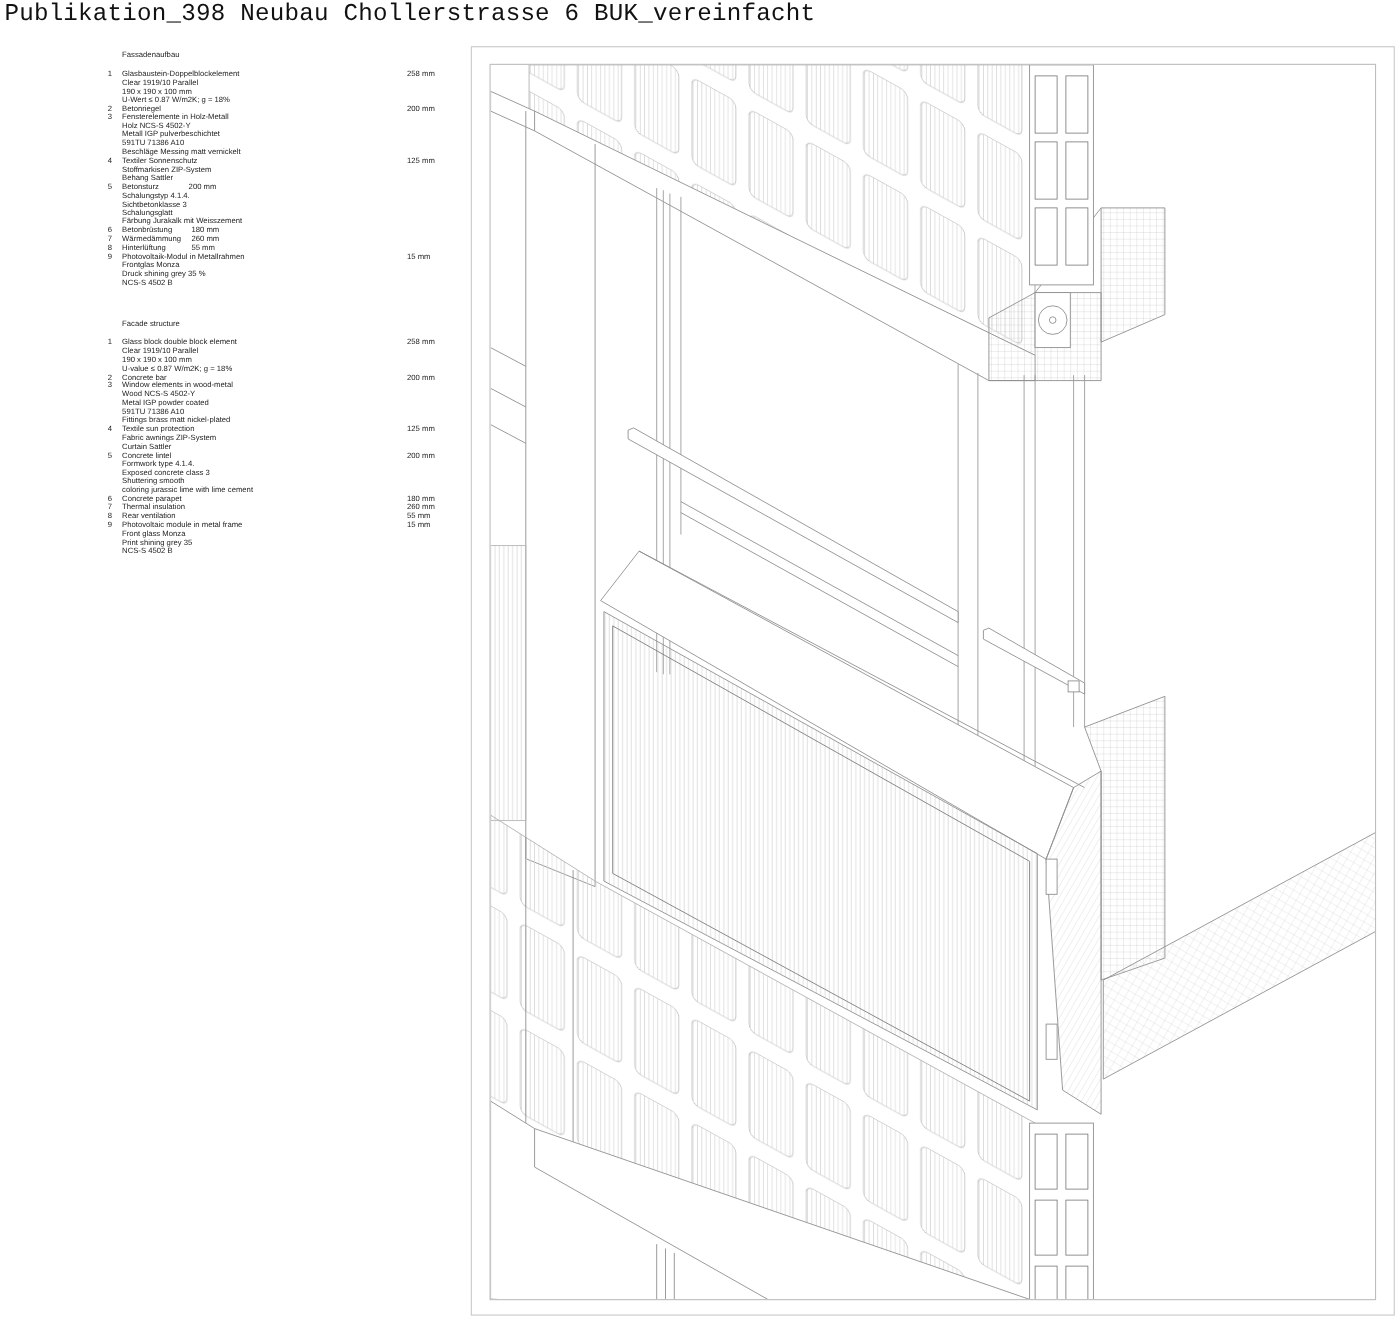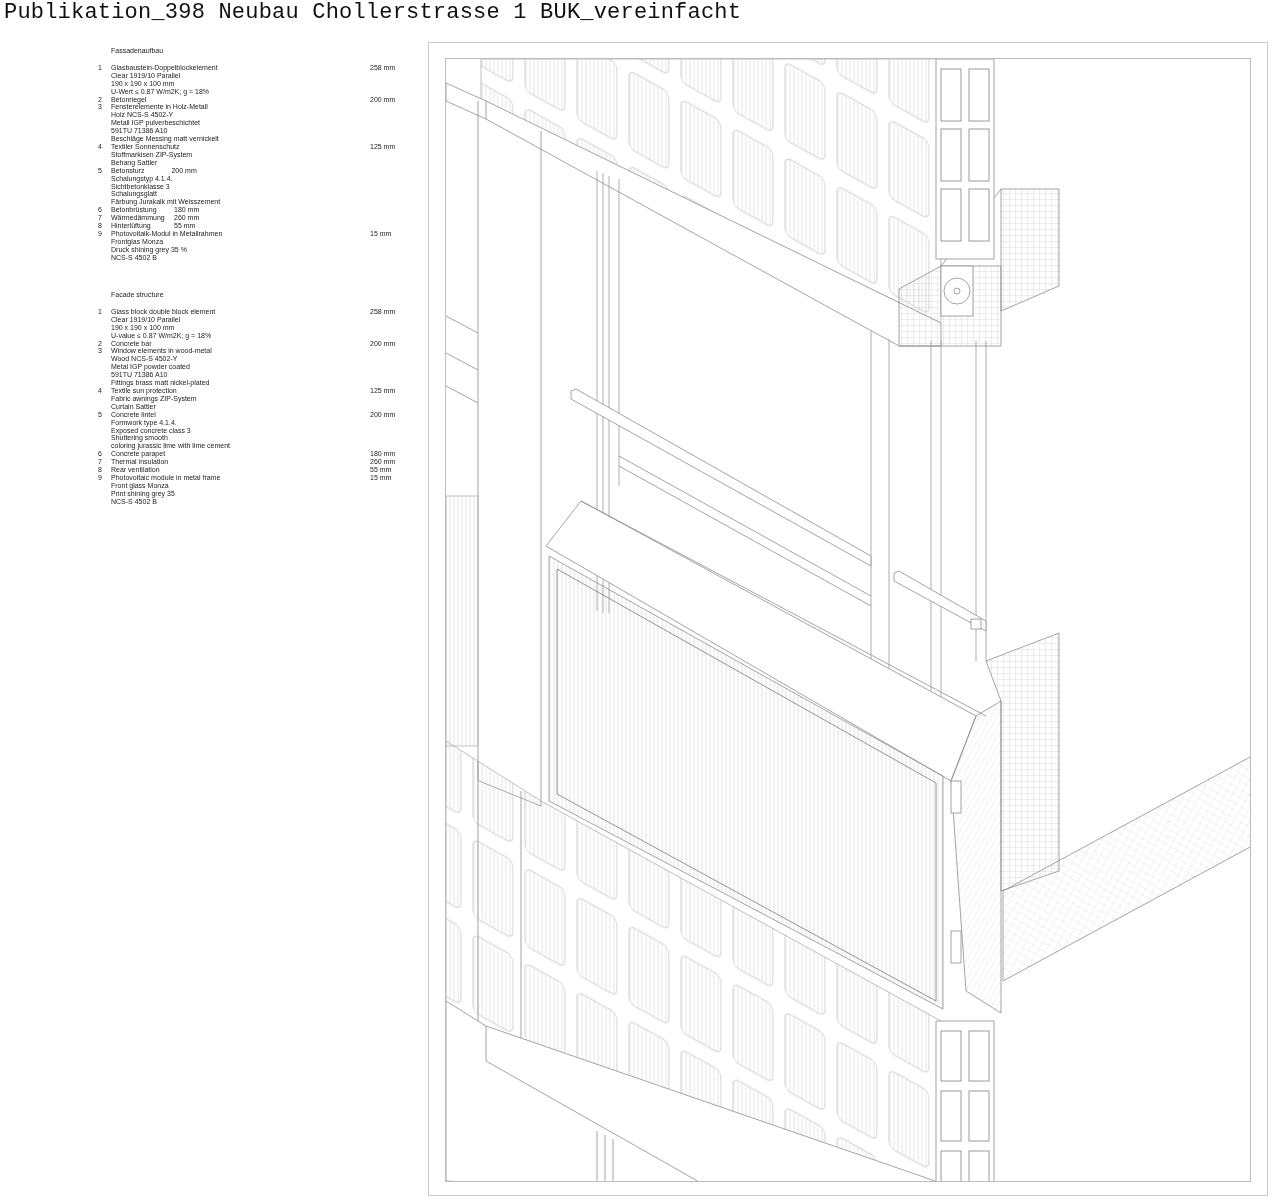--- a/index.html
+++ b/index.html
@@ -30,21 +30,21 @@
     }
     .sheet-inner {
       position: absolute; left: 445px; top: 58px; width: 806px; height: 1124px;
       border: 1px solid #bdbdbd; box-sizing: border-box; overflow: hidden;
     }
     .sheet-inner svg { position: absolute; left: 0; top: 0; }
   </style>
 </head>
 <body>
 
-<div class="doc-title">Publikation_398 Neubau Chollerstrasse 1 BUK_vereinfacht</div>
+<div class="doc-title">Publikation_398 Neubau Chollerstrasse 6 BUK_vereinfacht</div>
 
 <div class="legend" id="legend-de">
   <div class="heading">Fassadenaufbau</div>
 
   <div class="item">
     <div class="row">
         <span class="num">1</span>
         <span class="txt">Glasbaustein-Doppelblockelement</span>
       </div>
     <span class="dim">258 mm</span>

